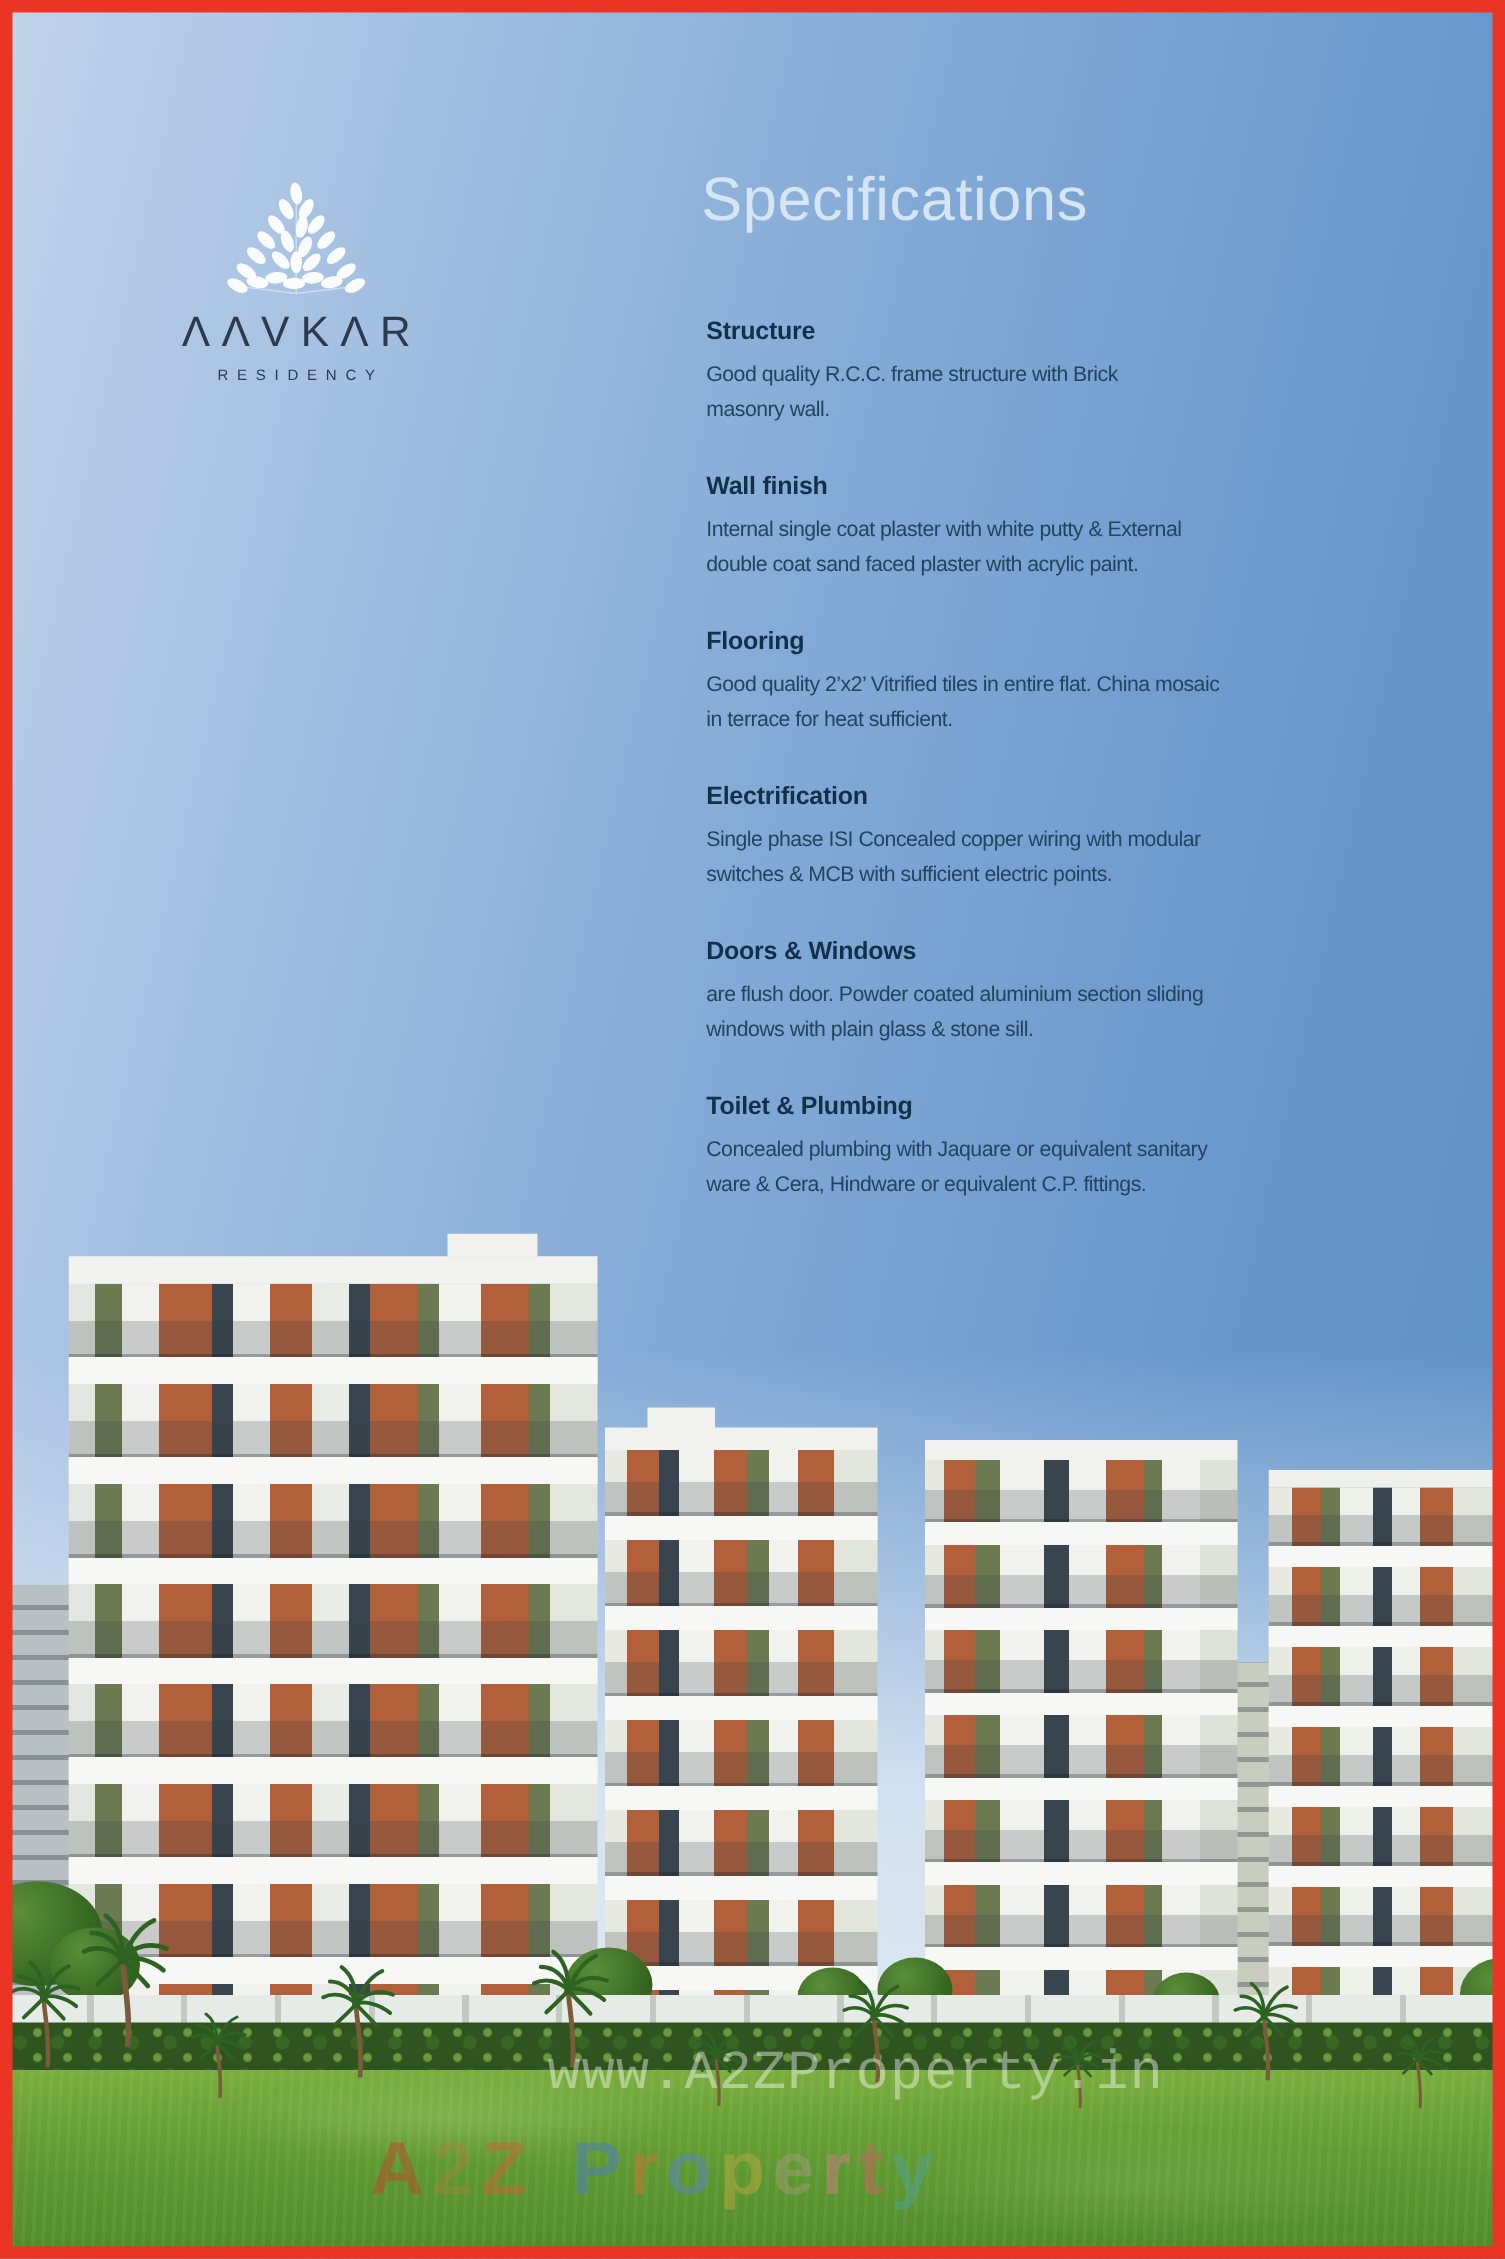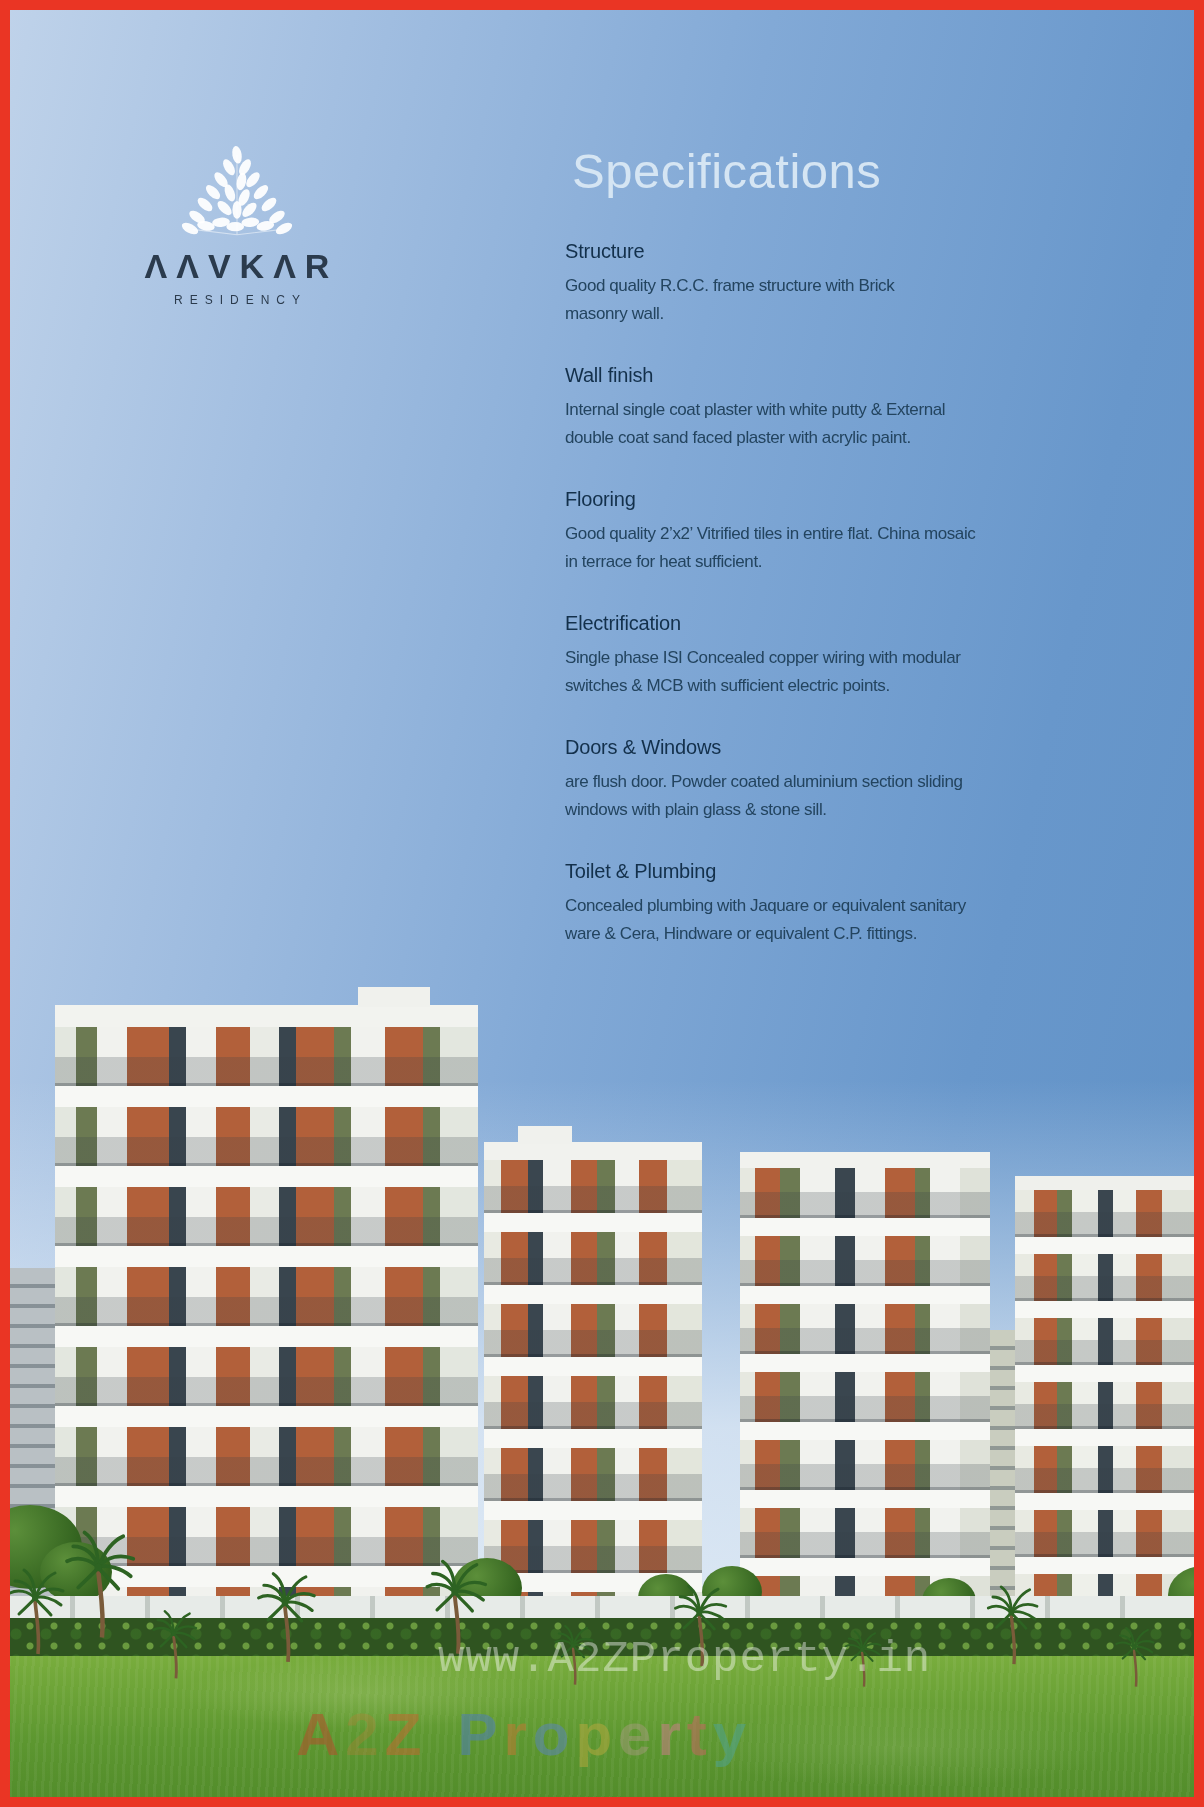--- a/index.html
+++ b/index.html
@@ -19,35 +19,35 @@
   
   .frame{
     position:absolute; inset:0; border:10px solid #ea3524;
     pointer-events:none; z-index:60;
   }
   
   .logo{ position:absolute; left:112px; top:143px; width:250px; text-align:center; z-index:5;}
   .logo svg{ display:block; margin:0 auto; }
   .brand{
     margin-top:4px; font-size:34px; letter-spacing:9px; color:#2b3b4d;
-    font-weight:700; white-space:nowrap; text-indent:9px;
+    font-weight:400; white-space:nowrap; text-indent:9px;
   }
   .tagline{
     margin-top:7px; font-size:12px; letter-spacing:7px; color:#2b3b4d; text-indent:7px;
   }
   
   .title{
-    position:absolute; left:561px; top:136px; margin:11px; z-index:5;
+    position:absolute; left:561px; top:136px; margin:0; z-index:5;
     font-size:49px; font-weight:200; letter-spacing:.5px; color:#d5e5f3; line-height:1;
   }
   .specs{ position:absolute; left:565px; top:240px; width:430px; z-index:5;}
   .spec{ margin:0 0 36px 0; }
   .spec h3{
-    margin:0 0 10px 0; font-size:20px; letter-spacing:-.2px;
-    color:#13304b; font-weight:normal; line-height:22px;
+    margin:14px 0 10px 0; font-size:20px; letter-spacing:-.2px;
+    color:#13304b; font-weight:bold; line-height:22px;
   }
   .spec p{ margin:0; }
   .ln{
     display:block; white-space:nowrap; font-size:17px; letter-spacing:-.4px;
     color:#23445f; line-height:28px;
   }
   
   .scene{ position:absolute; inset:0; }
   .bgblock{ position:absolute; background:#b9c0c4;
     background-image:repeating-linear-gradient(to bottom, transparent 0 16px, rgba(75,88,96,.45) 16px 20px);}

